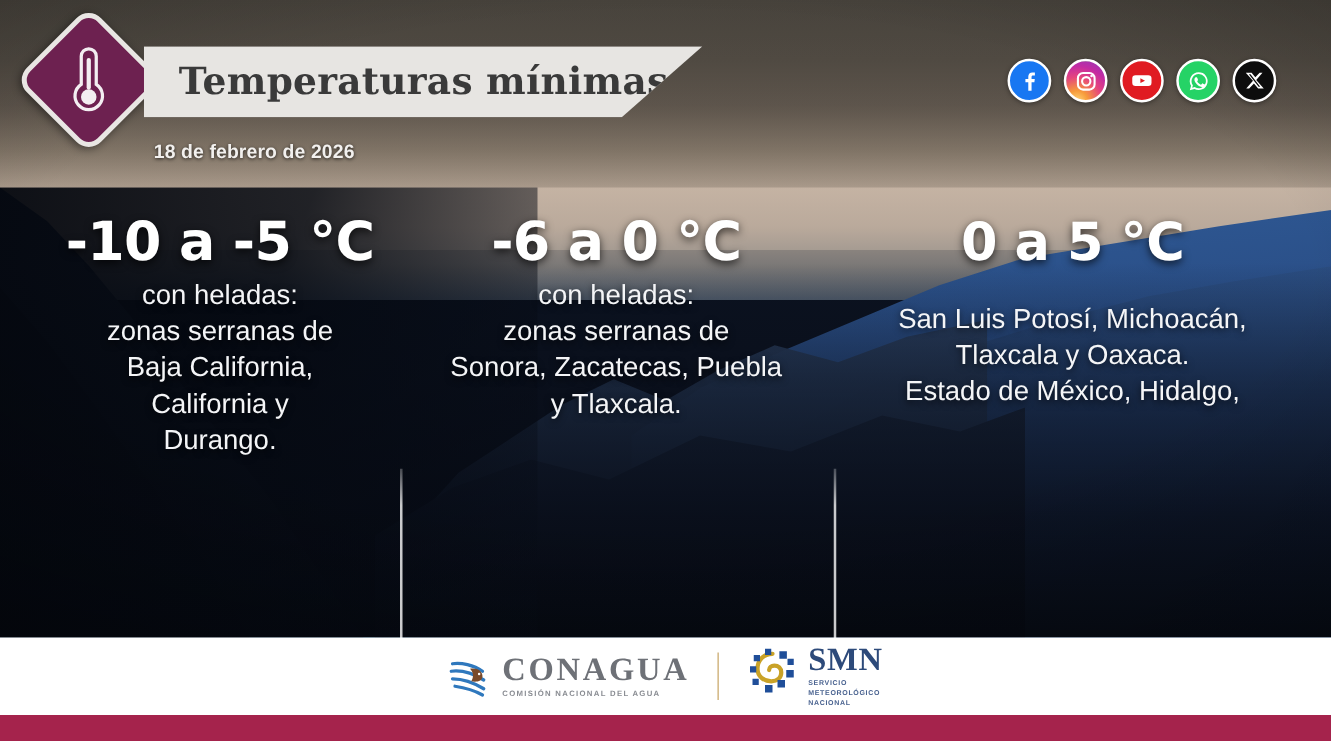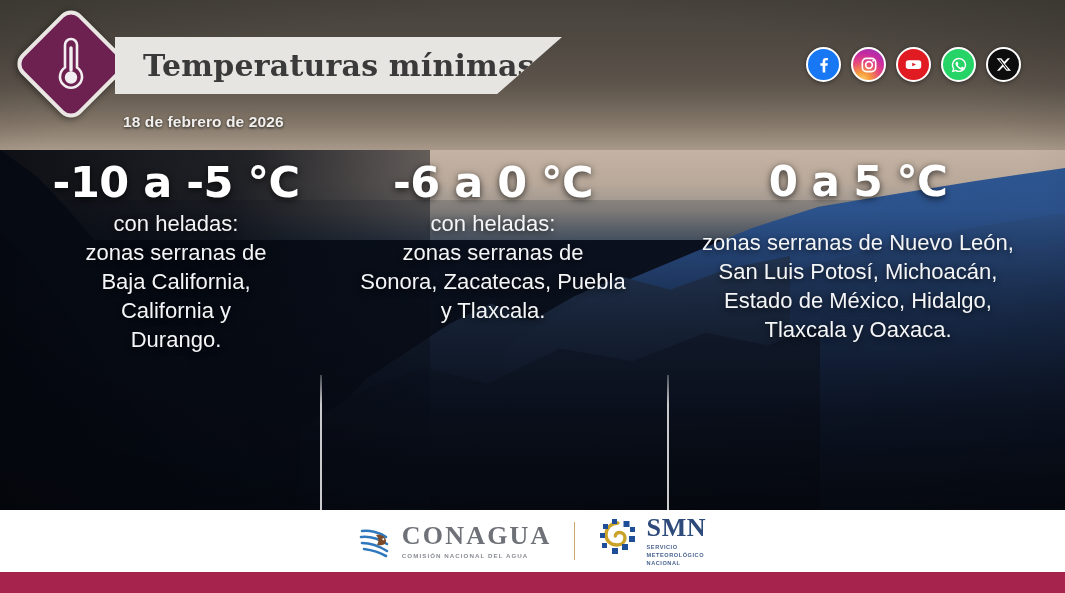--- a/index.html
+++ b/index.html
@@ -131,21 +131,21 @@
   }
   .soc-fb { background:#1877f2; }
   .soc-ig { background:radial-gradient(circle at 28% 102%, #fdd57a 0%, #f6a котор 0%); background:radial-gradient(circle at 28% 104%, #ffd87a 0%, #f79b3b 22%, #e5457d 50%, #c32aa3 72%, #8a3ab9 100%); }
   .soc-yt { background:#e01b22; }
   .soc-wa { background:#25d366; }
   .soc-x  { background:#0d0d0d; }
   .soc svg { display:block; }
 
   
   .cols { position:absolute; left:0; top:160px; width:100%; height:330px; }
-  .col { position:absolute; top:0; text-align:center; color:#ffffff; }
+  .col { position:absolute; top:12px; text-align:center; color:#ffffff; }
   .col-1 { left:18px;  width:316px; }
   .col-2 { left:342px; width:302px; }
   .col-3 { left:668px; width:380px; }
 
   .temp {
     font-family:"DejaVu Sans", sans-serif;
     font-weight:700;
     font-size:43px;
     line-height:1.05;
     letter-spacing:-.5px;
@@ -295,24 +295,23 @@
         <span class="ln">con heladas:</span>
         <span class="ln">zonas serranas de</span>
         <span class="ln">Sonora, Zacatecas, Puebla</span>
         <span class="ln">y Tlaxcala.</span>
       </div>
     </div>
 
     <div class="col col-3">
       <div class="temp">0 a 5 °C</div>
       <div class="desc">
-        <span class="ln">zonas serranas de Nuevo León,</span>
         <span class="ln">San Luis Potosí, Michoacán,</span>
+        <span class="ln">Tlaxcala y Oaxaca.</span>
         <span class="ln">Estado de México, Hidalgo,</span>
-        <span class="ln">Tlaxcala y Oaxaca.</span>
       </div>
     </div>
 
     <div class="divider div-1"></div>
     <div class="divider div-2"></div>
   </div>
 
   <div class="footer">
     <div class="logos">
 

